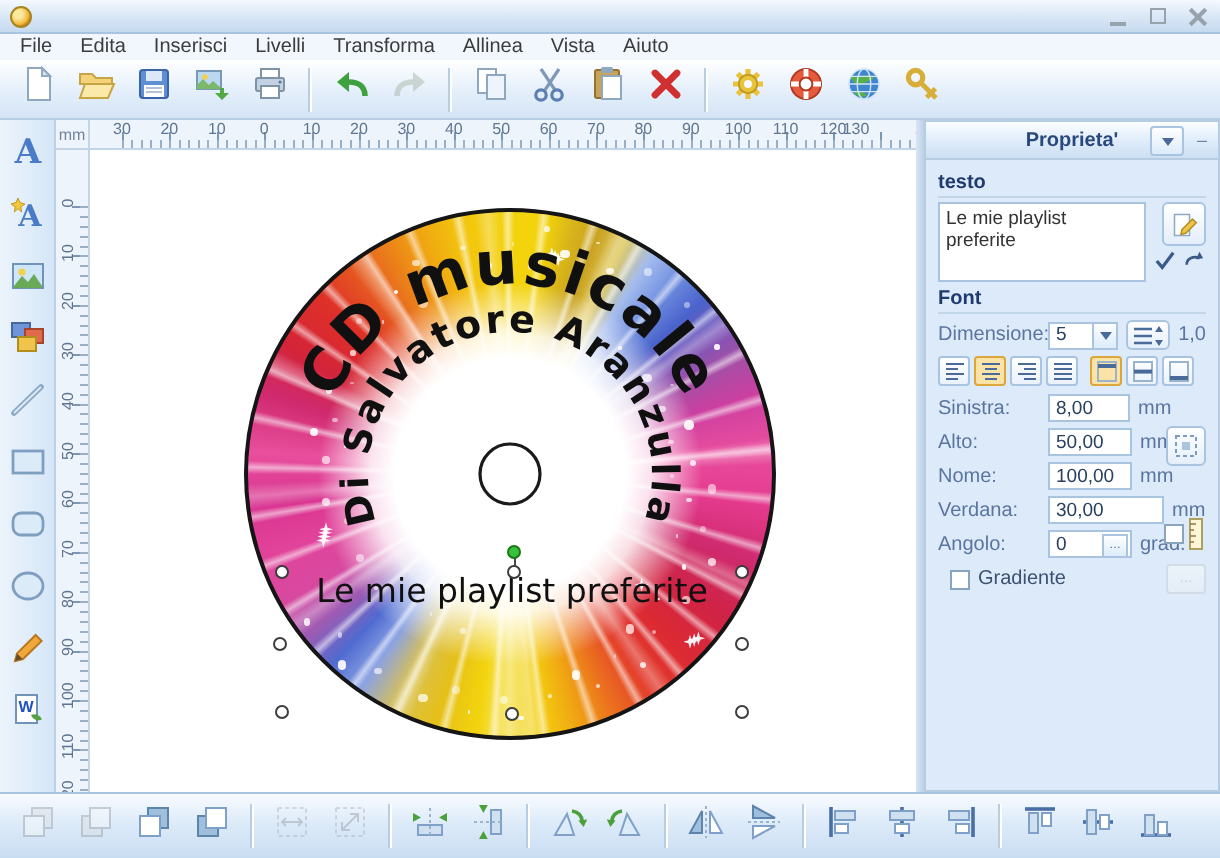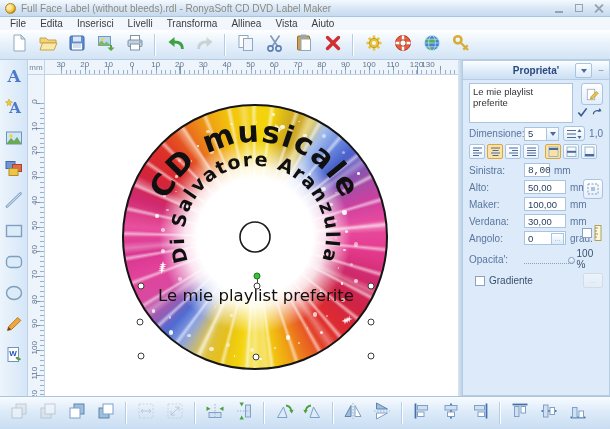--- a/index.html
+++ b/index.html
@@ -133,21 +133,20 @@
     background:linear-gradient(#fdfeff,#e8f1fb);font-size:7px;display:flex;align-items:center;justify-content:center;}
   .caption-text{font-family:"DejaVu Sans",sans-serif;font-size:16.5px;fill:#101010;}
   .arc-title{font-family:"DejaVu Sans",sans-serif;font-size:30px;font-weight:bold;fill:#101010;letter-spacing:1.5px;}
   .arc-sub{font-family:"DejaVu Sans",sans-serif;font-size:19px;font-weight:bold;fill:#101010;letter-spacing:1.5px;}
 </style>
 </head>
 <body>
 
 <div class="titlebar">
   <span class="app-icon"></span>
-  <span class="title-text">Full Face Label (without bleeds).rdl - RonyaSoft CD DVD Label Maker</span>
   <div class="win-controls">
     <span class="wc wc-min"></span>
     <span class="wc wc-max"></span>
     <span class="wc wc-close"></span>
   </div>
 </div>
 
 <div class="menubar" id="menubar">
     <div class="menu-item">File</div>
     <div class="menu-item">Edita</div>
@@ -480,20 +479,21 @@
 
 <div class="panel">
   <div class="panel-header">
     <span class="panel-title">Proprieta'</span>
     <span class="chev-btn">
         <span class="chev"></span>
       </span>
     <span class="collapse-btn">–</span>
   </div>
   <div class="panel-body">
+    <div class="sec-label">testo</div>
     <div class="testo-row">
       <div class="textarea">Le mie playlist preferite</div>
       <div class="testo-side">
         <span class="icon-btn">
             <svg width="15" height="15" viewBox="0 0 20 20">
               <rect x="3" y="3" width="10" height="14" fill="#fff" stroke="#8fa8c0"></rect>
               <path d="M8 13l7-7 2.5 2.5-7 7-3.2.7z" fill="#f0c44a" stroke="#b08f1e"></path>
             </svg>
           </span>
         <span class="mini-icons">
@@ -501,20 +501,21 @@
               <path d="M1.5 6l3 3.5L10.5 1.5" fill="none" stroke="#3a5a8a" stroke-width="1.8"></path>
             </svg>
           <svg width="12" height="11" viewBox="0 0 12 12">
               <path d="M2 8c0-3.5 4-5 7-3.5" fill="none" stroke="#3a5a8a" stroke-width="1.4"></path>
               <path d="M9 1l2 3.5-4 .5z" fill="#3a5a8a"></path>
             </svg>
         </span>
       </div>
     </div>
 
+    <div class="sec-label">Font</div>
     <div class="field-row">
       <span class="flabel">Dimensione:</span>
       <span class="input" style="width:24px;">
           <span>5</span>
         </span>
       <span class="combo-arrow">
           <span class="chev"></span>
         </span>
       <span class="icon-btn" style="width:23px;height:15px;margin-left:4px;">
         <svg width="16" height="10" viewBox="0 0 16 10">
@@ -576,52 +577,45 @@
       </span>
       <span class="aspect-wrap">
         <span class="checkbox"></span>
         <svg width="8" height="16" viewBox="0 0 8 16">
             <rect x="1" y="0.5" width="6" height="15" fill="#fdf6d8" stroke="#b0a060"></rect>
             <path d="M1 3h3M1 6h2M1 9h3M1 12h2" stroke="#8a7a40" stroke-width="0.8"></path>
           </svg>
       </span>
     <div class="field-row">
           <span class="flabel">Sinistra:</span>
-          <span class="input" style="width:26px;font-family:Liberation Mono, monospace;">8,00</span>
+          <span class="input" style="width:41px;">8,00</span>
           <span class="unit">mm</span>
         </div>
         <div class="field-row">
           <span class="flabel">Alto:</span>
           <span class="input" style="width:42px;">50,00</span>
           <span class="unit">mm</span>
         </div>
         <div class="field-row">
-          <span class="flabel">Maker:</span>
+          <span class="flabel">Nome:</span>
           <span class="input" style="width:42px;">100,00</span>
           <span class="unit">mm</span>
         </div>
         <div class="field-row">
           <span class="flabel">Verdana:</span>
-          <span class="input" style="width:42px;">30,00</span>
+          <span class="input" style="width:58px;">30,00</span>
           <span class="unit">mm</span>
         </div>
         <div class="field-row">
           <span class="flabel">Angolo:</span>
           <span class="input" style="width:42px;">0<span class="spin-btn">…</span></span>
           <span class="unit">grad.</span>
         </div>
       </div>
 
-    <div class="field-row">
-      <span class="flabel">Opacita':</span>
-      <span class="op-track">
-          <span class="op-thumb"></span>
-        </span>
-      <span>100 %</span>
-    </div>
     <div id="effect-checks">
         <div class="chk-row">
           <span class="checkbox"></span>
           <span class="lbl">Gradiente</span>
           <span class="dots-btn disabled">…</span>
         </div>
       </div>
   </div>
 </div>
 

